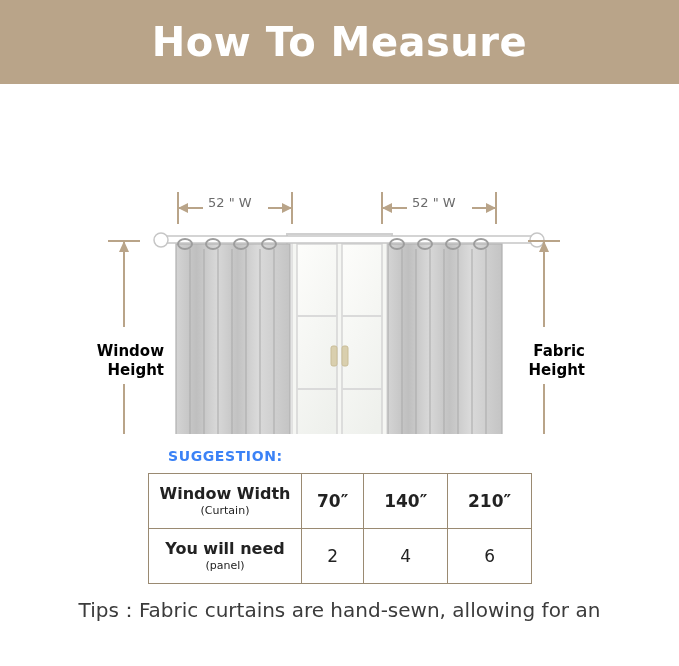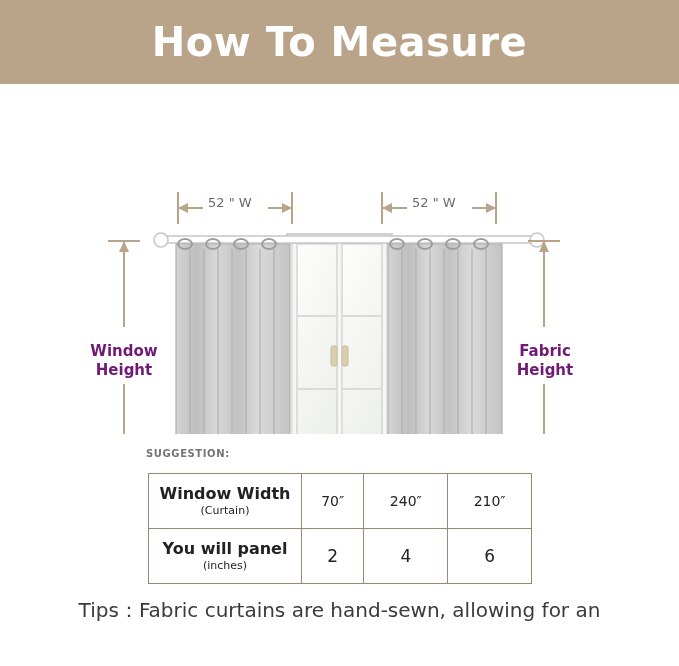--- a/index.html
+++ b/index.html
@@ -35,42 +35,42 @@
 
   
   .diagram {
     position: relative;
     width: 679px;
     height: 350px;
   }
 
   .label-text {
     position: absolute;
-    color: #701a75;
+    color: #000000;
     font-size: 15px;
     font-weight: bold;
     line-height: 19px;
     font-family: "DejaVu Sans", sans-serif;
-    text-align: center;
+    text-align: right;
   }
 
   .meas-text {
     position: absolute;
     color: #6b6b6b;
     font-size: 13px;
     font-family: "DejaVu Sans", sans-serif;
   }
 
   
   .suggestion-label {
     position: absolute;
-    left: 146px;
+    left: 168px;
     top: 448px;
-    color: #737373;
-    font-size: 10px;
+    color: #3b82f6;
+    font-size: 14px;
     font-weight: bold;
     letter-spacing: 0.6px;
     font-family: "DejaVu Sans", sans-serif;
   }
 
   table.suggestion-table {
     position: absolute;
     left: 148px;
     top: 473px;
     width: 384px;
@@ -93,22 +93,22 @@
     font-size: 16px;
     font-weight: bold;
     line-height: 20px;
   }
   td.row-head .sub {
     display: block;
     font-size: 11px;
     line-height: 14px;
   }
   td.val {
-    font-size: 14px;
-    font-weight: normal;
+    font-size: 17px;
+    font-weight: bold;
     height: 46px;
   }
   td.val-num {
     font-size: 17px;
     height: 44px;
   }
 
   
   .tips {
     position: absolute;
@@ -266,27 +266,27 @@
 <div class="suggestion-label">SUGGESTION:</div>
 
 <table class="suggestion-table">
   <tbody>
     <tr>
       <td class="row-head">
         <span class="main">Window Width</span>
         <span class="sub">(Curtain)</span>
       </td>
       <td class="val">70″</td>
-      <td class="val">240″</td>
+      <td class="val">140″</td>
       <td class="val">210″</td>
     </tr>
     <tr>
       <td class="row-head">
-        <span class="main">You will panel</span>
-        <span class="sub">(inches)</span>
+        <span class="main">You will need</span>
+        <span class="sub">(panel)</span>
       </td>
       <td class="val-num">2</td>
       <td class="val-num">4</td>
       <td class="val-num">6</td>
     </tr>
   </tbody>
 </table>
 
 <div class="tips">
   <div>

